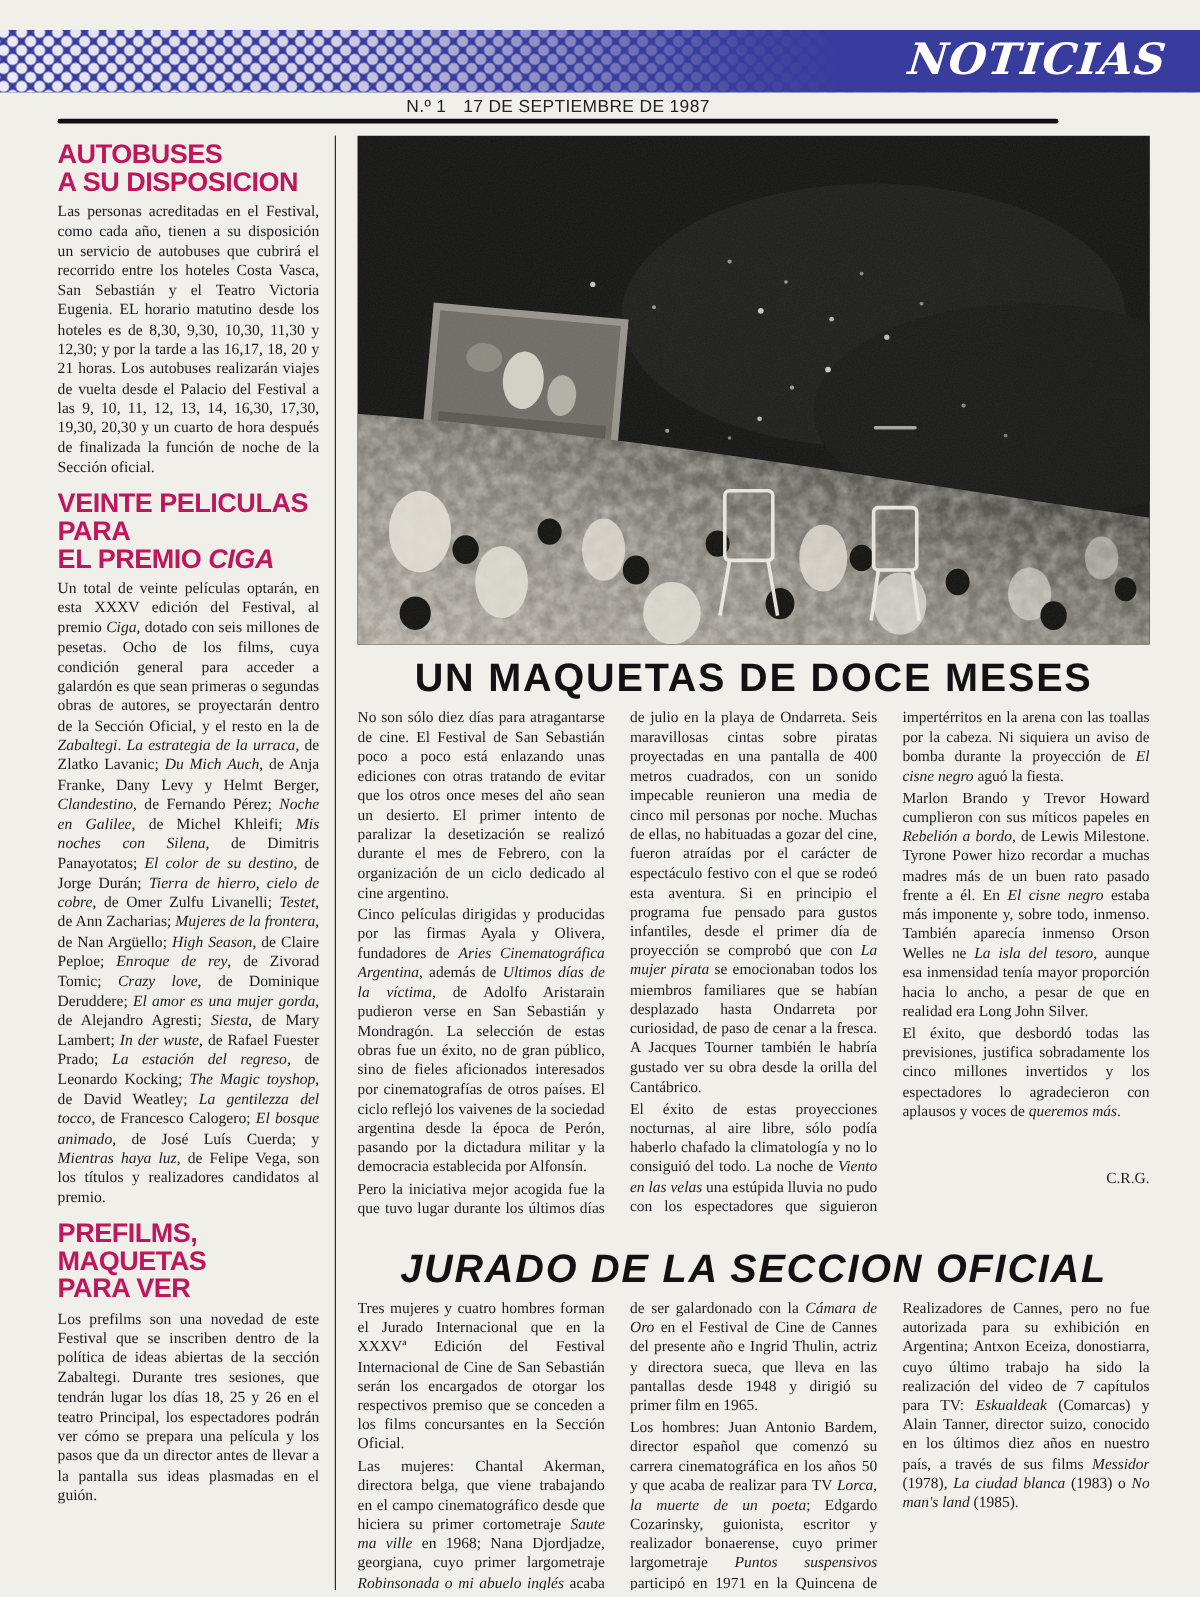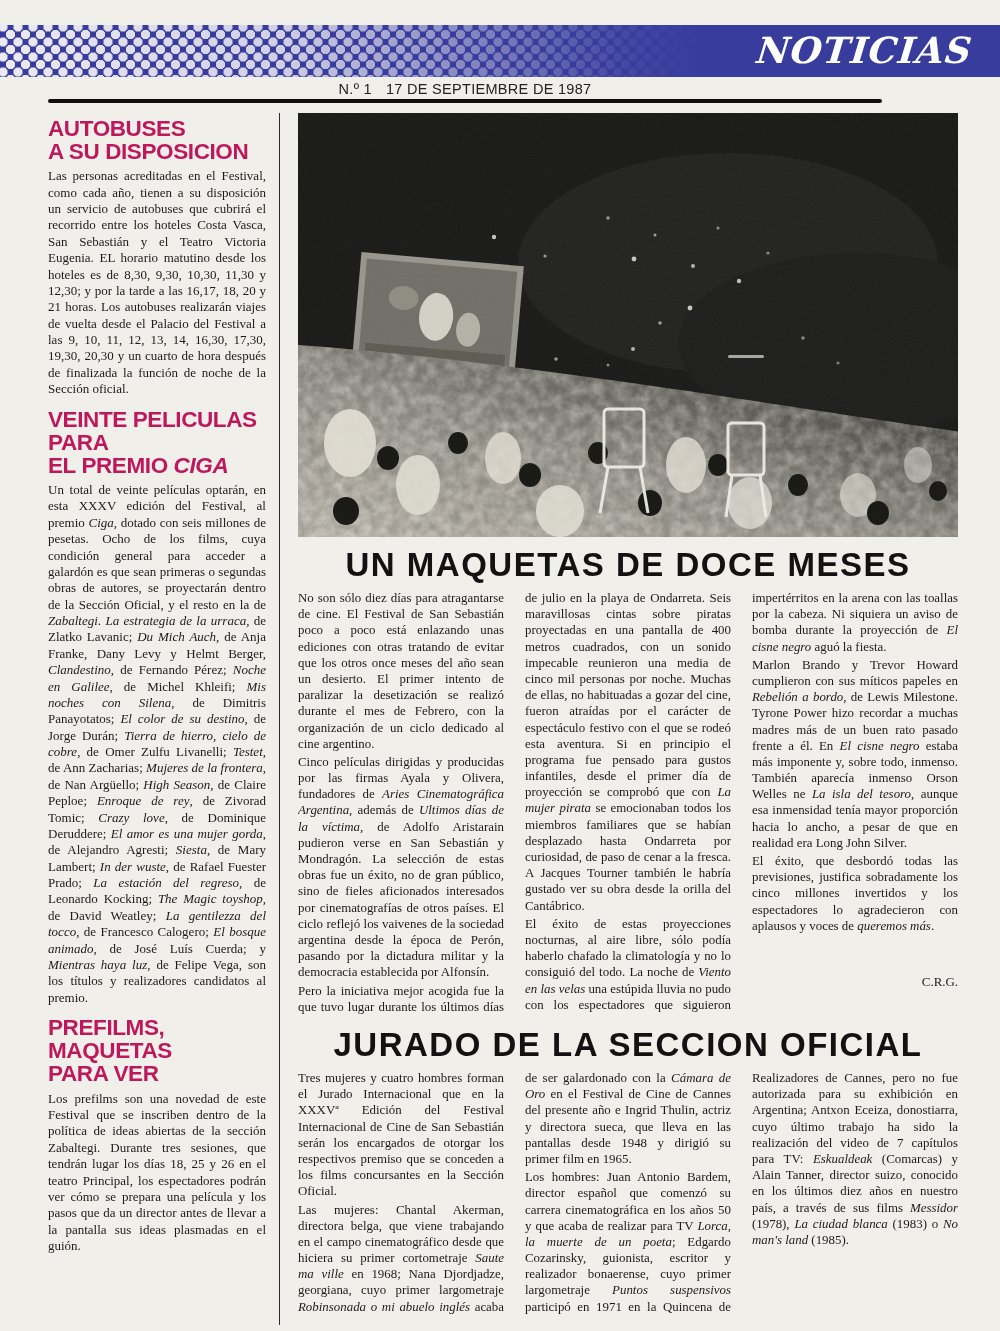--- a/index.html
+++ b/index.html
@@ -254,21 +254,21 @@
     <div class="cols3 festival">
       <p><span>No son sólo diez días para atragantarse de cine. El Festival de San Sebastián poco a poco está enlazando unas ediciones con otras tratando de evitar que los otros once meses del año sean un desierto. El primer intento de paralizar la desetización se realizó durante el mes de Febrero, con la organización de un ciclo dedicado al cine argentino.</span></p>
       <p><span>Cinco películas dirigidas y producidas por las firmas Ayala y Olivera, fundadores de </span><i>Aries Cinematográfica Argentina</i><span>, además de </span><i>Ultimos días de la víctima</i><span>, de Adolfo Aristarain pudieron verse en San Sebastián y Mondragón. La selección de estas obras fue un éxito, no de gran público, sino de fieles aficionados interesados por cinematografías de otros países. El ciclo reflejó los vaivenes de la sociedad argentina desde la época de Perón, pasando por la dictadura militar y la democracia establecida por Alfonsín.</span></p>
       <p><span>Pero la iniciativa mejor acogida fue la que tuvo lugar durante los últimos días de julio en la playa de Ondarreta. Seis maravillosas cintas sobre piratas proyectadas en una pantalla de 400 metros cuadrados, con un sonido impecable reunieron una media de cinco mil personas por noche. Muchas de ellas, no habituadas a gozar del cine, fueron atraídas por el carácter de espectáculo festivo con el que se rodeó esta aventura. Si en principio el programa fue pensado para gustos infantiles, desde el primer día de proyección se comprobó que con </span><i>La mujer pirata</i><span> se emocionaban todos los miembros familiares que se habían desplazado hasta Ondarreta por curiosidad, de paso de cenar a la fresca. A Jacques Tourner también le habría gustado ver su obra desde la orilla del Cantábrico.</span></p>
       <p><span>El éxito de estas proyecciones nocturnas, al aire libre, sólo podía haberlo chafado la climatología y no lo consiguió del todo. La noche de </span><i>Viento en las velas</i><span> una estúpida lluvia no pudo con los espectadores que siguieron impertérritos en la arena con las toallas por la cabeza. Ni siquiera un aviso de bomba durante la proyección de </span><i>El cisne negro</i><span> aguó la fiesta.</span></p>
       <p><span>Marlon Brando y Trevor Howard cumplieron con sus míticos papeles en </span><i>Rebelión a bordo</i><span>, de Lewis Milestone. Tyrone Power hizo recordar a muchas madres más de un buen rato pasado frente a él. En </span><i>El cisne negro</i><span> estaba más imponente y, sobre todo, inmenso. También aparecía inmenso Orson Welles ne </span><i>La isla del tesoro</i><span>, aunque esa inmensidad tenía mayor proporción hacia lo ancho, a pesar de que en realidad era Long John Silver.</span></p>
       <p><span>El éxito, que desbordó todas las previsiones, justifica sobradamente los cinco millones invertidos y los espectadores lo agradecieron con aplausos y voces de </span><i>queremos más</i><span>.</span></p>
       <p class="byline"><span>C.R.G.</span></p>
     </div>
 
-    <div class="bighead" style="margin-top:0;">JURADO DE LA SECCION OFICIAL</div>
+    <div class="bighead" style="margin-top:12px;font-style:italic;">JURADO DE LA SECCION OFICIAL</div>
     <div class="cols3 jurado">
       <p><span>Tres mujeres y cuatro hombres forman el Jurado Internacional que en la XXXVª Edición del Festival Internacional de Cine de San Sebastián serán los encargados de otorgar los respectivos premiso que se conceden a los films concursantes en la Sección Oficial.</span></p>
       <p><span>Las mujeres: Chantal Akerman, directora belga, que viene trabajando en el campo cinematográfico desde que hiciera su primer cortometraje </span><i>Saute ma ville</i><span> en 1968; Nana Djordjadze, georgiana, cuyo primer largometraje </span><i>Robinsonada o mi abuelo inglés</i><span> acaba de ser galardonado con la </span><i>Cámara de Oro</i><span> en el Festival de Cine de Cannes del presente año e Ingrid Thulin, actriz y directora sueca, que lleva en las pantallas desde 1948 y dirigió su primer film en 1965.</span></p>
       <p><span>Los hombres: Juan Antonio Bardem, director español que comenzó su carrera cinematográfica en los años 50 y que acaba de realizar para TV </span><i>Lorca, la muerte de un poeta</i><span>; Edgardo Cozarinsky, guionista, escritor y realizador bonaerense, cuyo primer largometraje </span><i>Puntos suspensivos</i><span> participó en 1971 en la Quincena de Realizadores de Cannes, pero no fue autorizada para su exhibición en Argentina; Antxon Eceiza, donostiarra, cuyo último trabajo ha sido la realización del video de 7 capítulos para TV: </span><i>Eskualdeak</i><span> (Comarcas) y Alain Tanner, director suizo, conocido en los últimos diez años en nuestro país, a través de sus films </span><i>Messidor</i><span> (1978), </span><i>La ciudad blanca</i><span> (1983) o </span><i>No man's land</i><span> (1985).</span></p>
     </div>
 
   </div>
 </div>
 
 </body></html>

